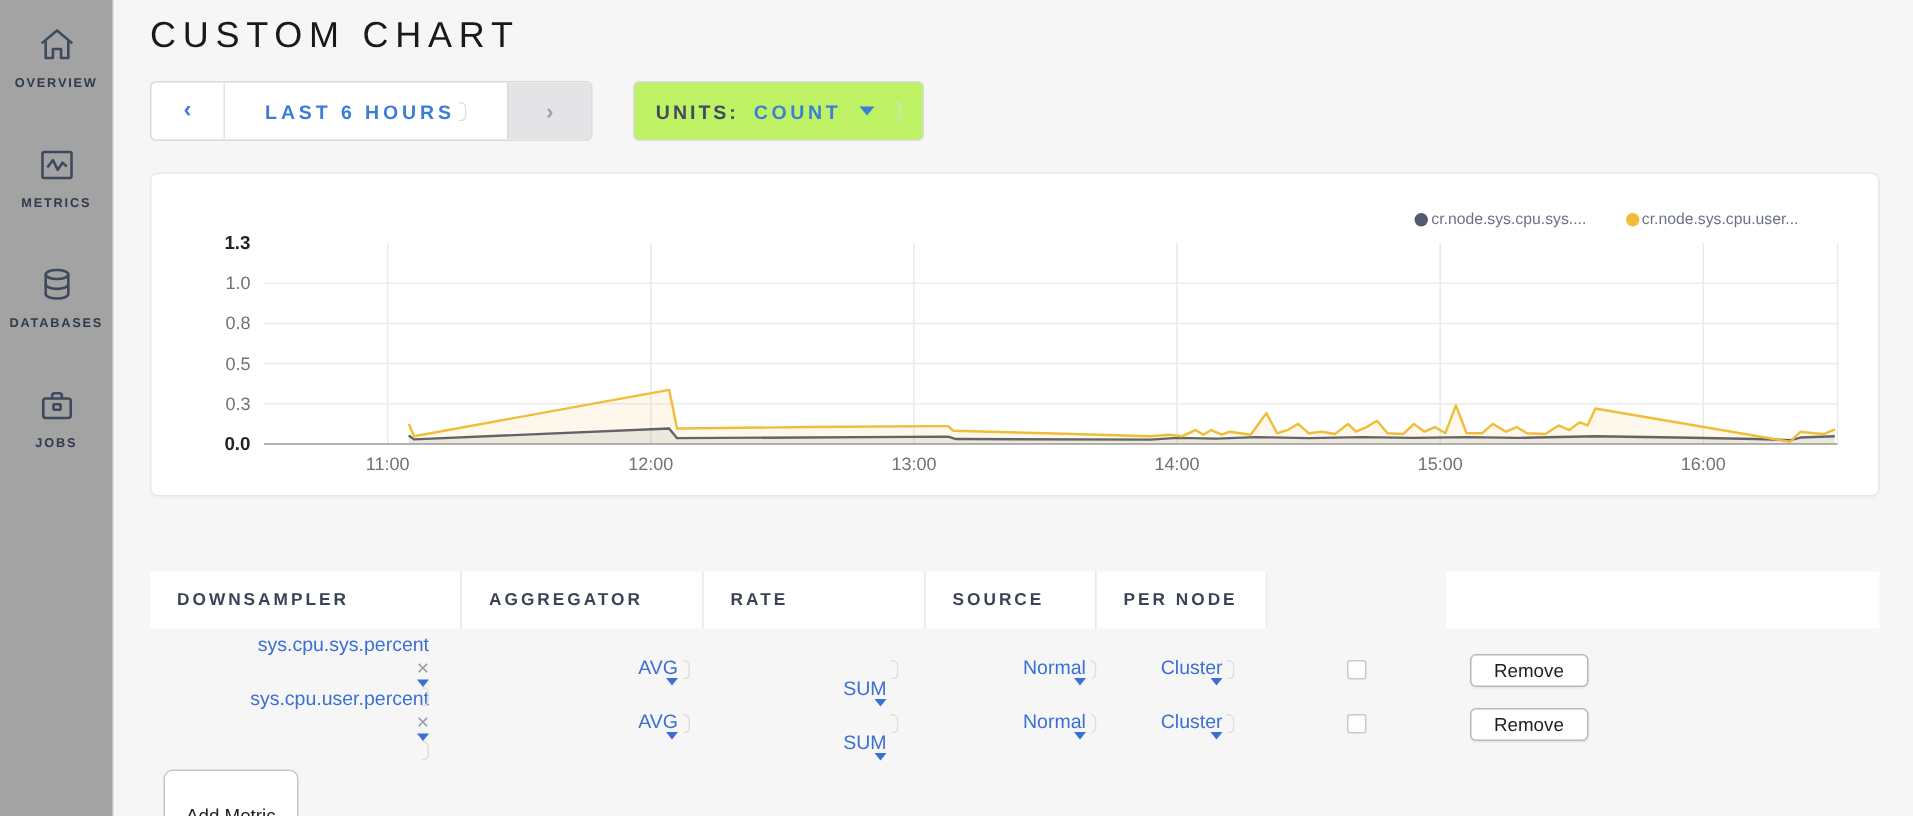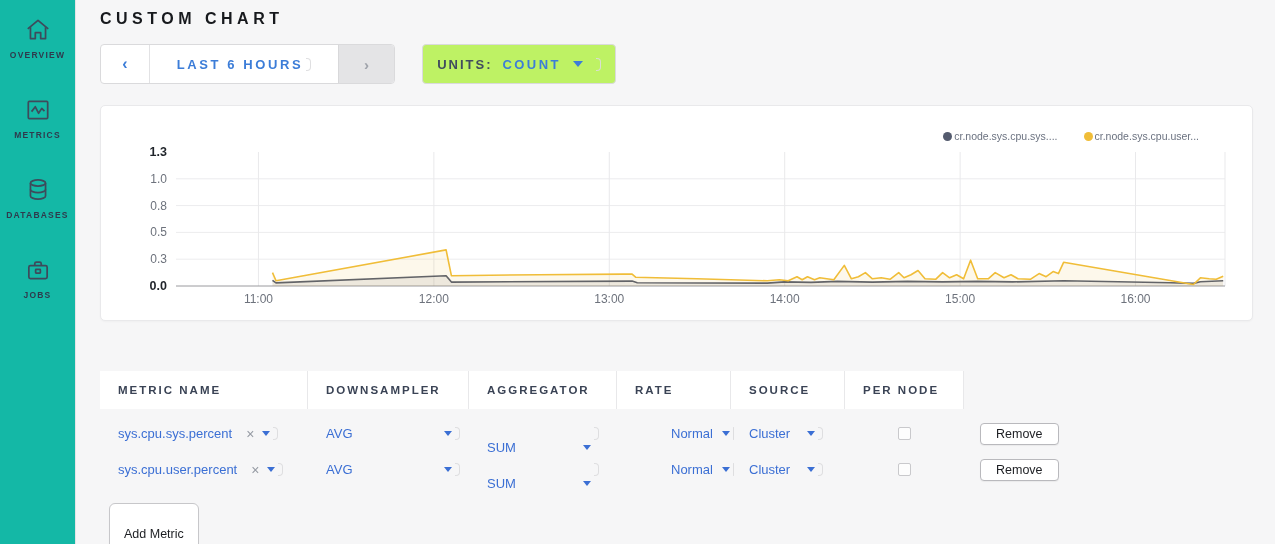--- a/index.html
+++ b/index.html
@@ -5,38 +5,38 @@
   * { margin:0; padding:0; box-sizing:border-box; }
   html,body { width:1275px; height:544px; overflow:hidden; }
   body {
     font-family:"Liberation Sans", sans-serif;
     background:#f6f6f7;
     color:#242933;
   }
   
   .sidebar {
     position:fixed; left:0; top:0; width:76px; height:544px;
-    background:#14b8a6; border-right:1px solid #e4e4e6;
+    background:#a3a3a3; border-right:1px solid #e4e4e6;
     display:flex; flex-direction:column; align-items:center;
     padding-top:16px; z-index:5;
   }
   .nav-item {
     width:76px; height:80px; display:flex; flex-direction:column;
     align-items:center; justify-content:flex-start; cursor:pointer;
   }
   .nav-item svg { display:block; margin-bottom:6px; }
   .nav-label {
     font-size:8.5px; font-weight:700; letter-spacing:1.2px;
     color:#2f3a4d;
   }
   
   .main { position:absolute; left:77px; top:0; width:1198px; height:544px; }
   .content { padding:10px 0 0 23px; width:1176px; }
   .page-title {
-    font-size:16px; font-weight:700; letter-spacing:4.5px;
+    font-size:24px; font-weight:400; letter-spacing:4.5px;
     color:#17191d; margin-bottom:16px;
   }
   
   .toolbar { display:flex; align-items:center; gap:27px; margin-bottom:21px; }
   .timepicker {
     display:flex; height:40px; background:#fff;
     border:1px solid #dadadc; border-radius:4px; overflow:hidden;
     width:295px;
   }
   .tp-seg { display:flex; align-items:center; justify-content:center; cursor:pointer; }
@@ -83,21 +83,21 @@
   .mrow { display:grid; grid-template-columns:208px 161px 148px 114px 114px 119px 1fr; align-items:center; }
   .mhead { background:#fff; height:38px; }
   .mhead .hcell {
     height:38px; display:flex; align-items:center; padding-left:18px;
     border-right:1px solid #e8e8ea;
     font-size:11.5px; font-weight:700; letter-spacing:2px; color:#3a4355;
   }
   .mhead .hcell.last { border-right:none; background:#f6f6f7; }
   .mrow.data { height:33px; margin-top:3px; }
   .cell { display:flex; align-items:center; padding-left:18px; }
-  .sel { display:flex; align-items:center; cursor:pointer; }
+  .sel { display:flex; align-items:flex-end; cursor:pointer;flex-direction:column; }
   .sel-text { font-size:13px; color:#3b6fd4; white-space:nowrap; }
   .sel-x { font-size:14px; color:#959aa3; margin-left:14px; cursor:pointer; }
   .sel-tri {
     width:0; height:0; border-left:4.5px solid transparent; border-right:4.5px solid transparent;
     border-top:5.5px solid #3b6fd4; margin-left:9px;
   }
   .w-metric { width:168px; justify-content:flex-start; }
   .w-metric .sel-tri { margin-left:8px; }
   .w-down { width:126px; justify-content:space-between; }
   .w-agg  { width:104px; justify-content:space-between;margin-top:28px; }
@@ -218,21 +218,20 @@
           <text x="332.8645484949833" y="197" text-anchor="middle" font-size="12" font-family="Liberation Sans, sans-serif" fill="#6d727c">12:00</text>
           <text x="508.28260869565213" y="197" text-anchor="middle" font-size="12" font-family="Liberation Sans, sans-serif" fill="#6d727c">13:00</text>
           <text x="683.700668896321" y="197" text-anchor="middle" font-size="12" font-family="Liberation Sans, sans-serif" fill="#6d727c">14:00</text>
           <text x="859.1187290969898" y="197" text-anchor="middle" font-size="12" font-family="Liberation Sans, sans-serif" fill="#6d727c">15:00</text>
           <text x="1034.5367892976587" y="197" text-anchor="middle" font-size="12" font-family="Liberation Sans, sans-serif" fill="#6d727c">16:00</text>
         </svg>
     </div>
 
     <div class="mtable">
       <div class="mrow mhead">
-        <div class="hcell">METRIC NAME</div>
         <div class="hcell">DOWNSAMPLER</div>
         <div class="hcell">AGGREGATOR</div>
         <div class="hcell">RATE</div>
         <div class="hcell">SOURCE</div>
         <div class="hcell">PER NODE</div>
         <div class="hcell last"></div>
       </div>
 
       
       <div class="mrow data">

